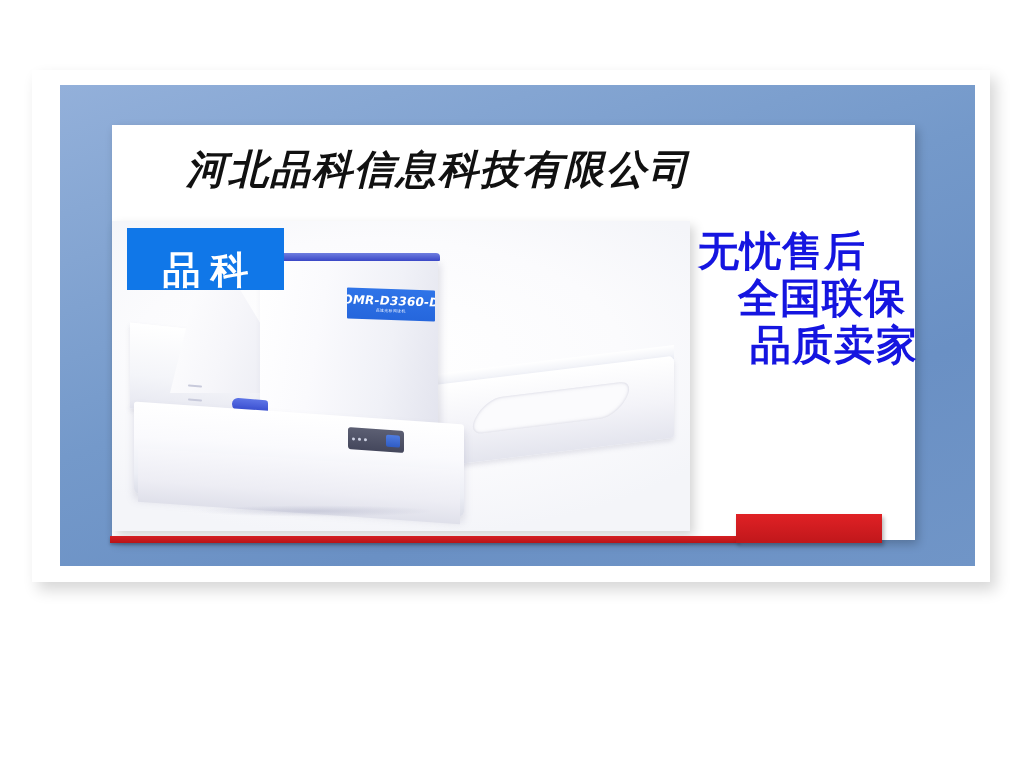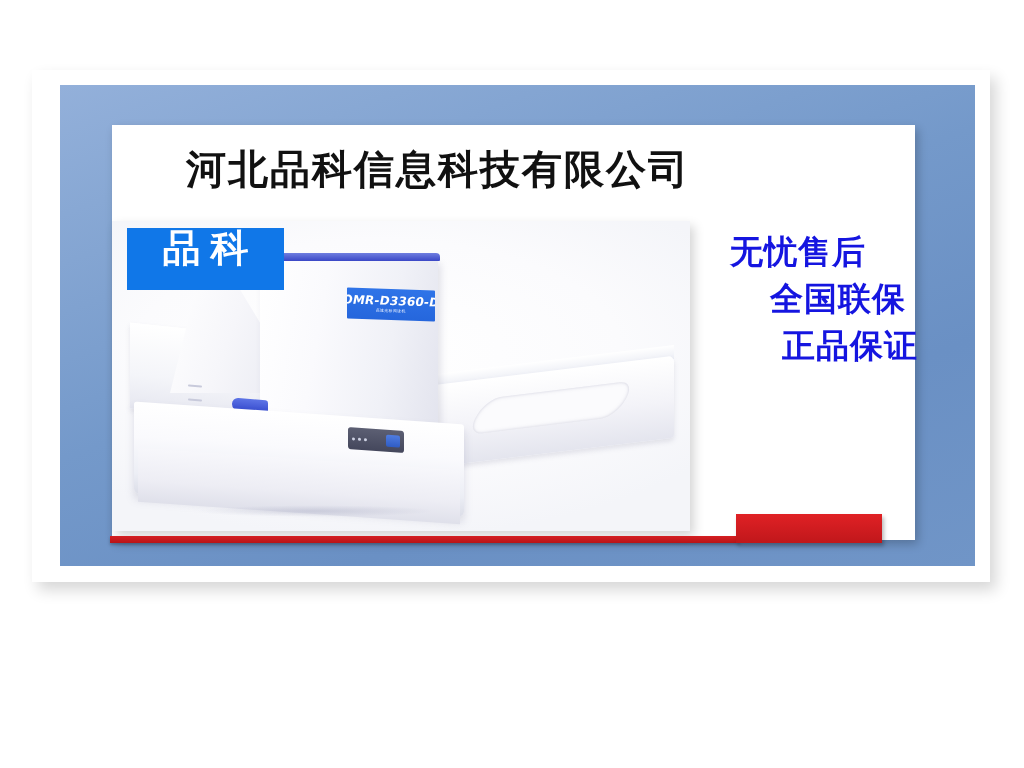--- a/index.html
+++ b/index.html
@@ -62,20 +62,21 @@
   }
 
   
   .headline {
     position: absolute;
     left: 118px;
     top: 146px;
     width: 640px;
     text-align: center;
     font-family: "Liberation Serif", "DejaVu Serif", serif;
+    font-style: italic;
     font-weight: 700;
     font-size: 40px;
     line-height: 48px;
     letter-spacing: 2px;
     color: #111111;
     white-space: nowrap;
   }
 
   
   .photo-panel {
@@ -97,21 +98,21 @@
 
   
   .brand-badge {
     position: absolute;
     left: 127px;
     top: 228px;
     width: 157px;
     height: 62px;
     background: #1077e8;
     display: flex;
-    align-items: flex-start;
+    align-items: flex-end;
     justify-content: center;
   }
   .brand-badge span {
     color: #ffffff;
     font-family: "DejaVu Sans", "Liberation Sans", sans-serif;
     font-weight: 700;
     font-size: 38px;
     line-height: 40px;
     letter-spacing: 10px;
     text-indent: 10px;
@@ -335,21 +336,21 @@
 
   
   .slogans {
     position: absolute;
     left: 690px;
     top: 228px;
     width: 228px;
     color: #1515e0;
     font-family: "DejaVu Sans", "Liberation Sans", sans-serif;
     font-weight: 700;
-    font-size: 33px;
+    font-size: 41px;
     line-height: 47px;
     letter-spacing: 1px;
     white-space: nowrap;
   }
   .slogans .line { display: block; text-align: right; }
   .slogans .line-0 { padding-right: 52px; }
   .slogans .line-1 { padding-right: 30px; }
   .slogans .line-2 { padding-right: 12px; }
   .slogans .line-3 { padding-right: 0px; }
 
@@ -429,19 +430,19 @@
     </div>
   </div>
 
   <div class="brand-badge">
     <span>品科</span>
   </div>
 
   <div class="slogans">
     <span class="line line-0">无忧售后</span>
     <span class="line line-2">全国联保</span>
-    <span class="line line-3">正品保证</span>
+    <span class="line line-3">品质卖家</span>
   </div>
 
   <div class="red-thin"></div>
   <div class="red-block"></div>
 
 </div>
 
 </body></html>

